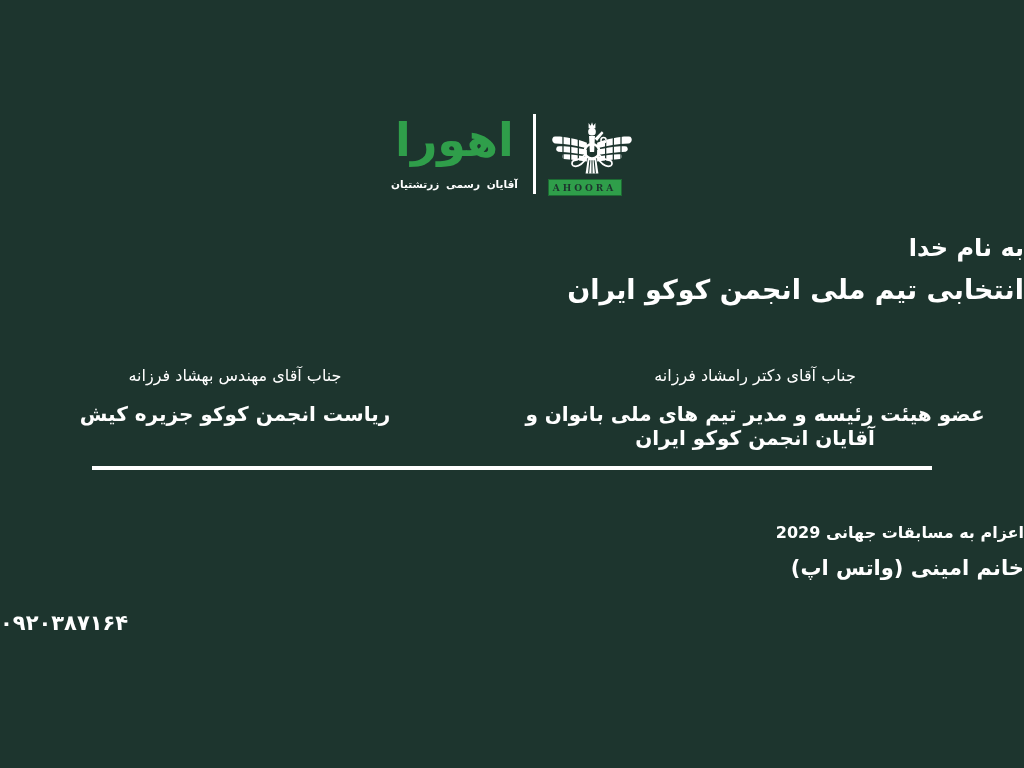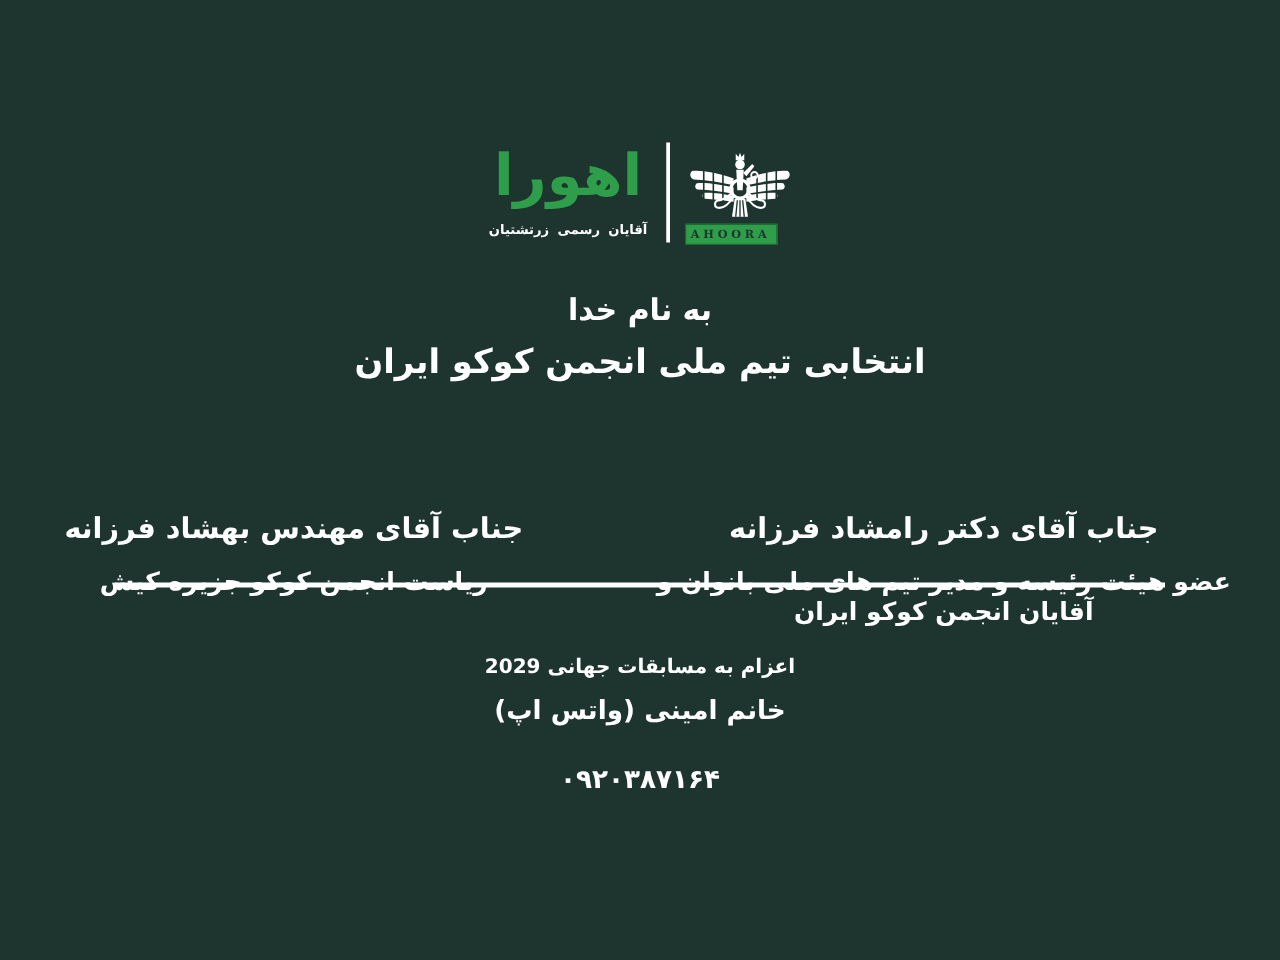--- a/index.html
+++ b/index.html
@@ -10,21 +10,21 @@
   .page {
     position: relative;
     width: 1024px;
     height: 768px;
     background: #1d352e;
     overflow: hidden;
     margin: 0 auto;
     color: #ffffff;
   }
   .abs { position: absolute; }
-  .center-text { left: 0; right: 0; text-align: center; }
+  .center-text { left: 0; right: 0; }
   .rtl { direction: rtl; unicode-bidi: embed; }
 
   
   .logo {
     top: 112px; left: 0; right: 0;
     display: flex; justify-content: center; align-items: flex-start;
   }
   .logo-left {
     width: 132px;
     text-align: center;
@@ -80,24 +80,23 @@
     top: 274px;
     font-size: 27px;
     font-weight: bold;
   }
 
   
   .official { top: 366px; text-align: center; }
   .official-left  { left: 40px;  width: 390px; }
   .official-right { left: 525px; width: 460px; }
   .official-name {
-    font-size: 23px;
-    font-weight: bold;
+    font-size: 16px;
+    font-weight: normal;
     white-space: nowrap;
-    margin-top: 44px;
   }
   .official-role {
     margin-top: 17px;
     font-size: 20px;
     font-weight: bold;
   }
 
   
   .rule {
     top: 466px; left: 92px;

